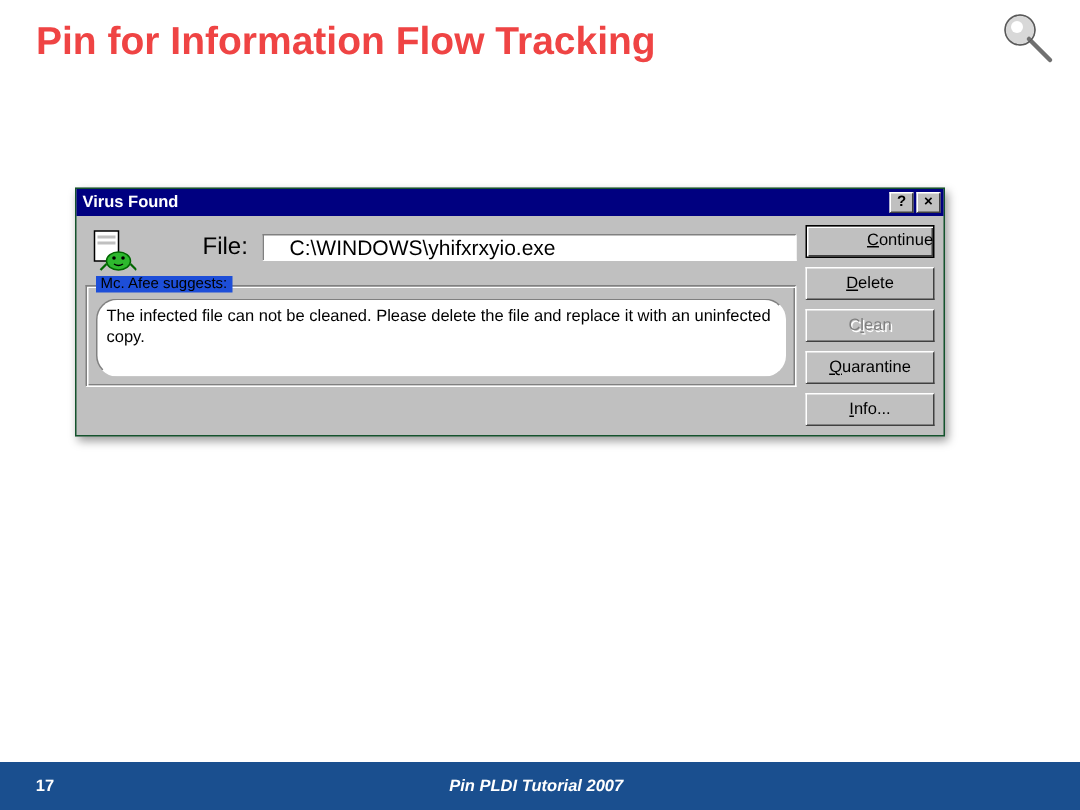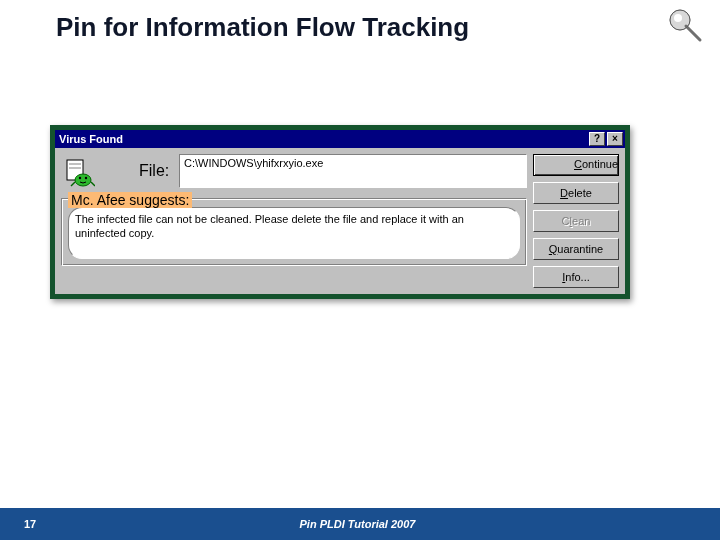--- a/index.html
+++ b/index.html
@@ -5,25 +5,24 @@
   * { box-sizing: border-box; margin: 0; padding: 0; }
   body {
     width: 720px;
     height: 540px;
     background: #ffffff;
     font-family: Arial, Helvetica, sans-serif;
     position: relative;
     overflow: hidden;
   }
   .slide-title {
-    color: #0f172a;
+    color: #ef4444;
     font-weight: bold;
     font-size: 26px;
     padding: 12px 24px 0 24px;
-    margin-left: 32px;
   }
   .pushpin {
     position: absolute;
     top: 6px;
     right: 14px;
     width: 40px;
     height: 40px;
   }
   .footer-bar {
     position: absolute;
@@ -48,21 +47,21 @@
     padding-right: 65px;
     font-style: italic;
   }
   
   .dialog {
     position: absolute;
     top: 125px;
     left: 50px;
     width: 580px;
     background: #c0c0c0;
-    border: 5px solid #14532d;
+    border: 1px solid #14532d;
     box-shadow: 2px 3px 6px rgba(0,0,0,0.4);
     font-family: Tahoma, "MS Sans Serif", Arial, sans-serif;
     font-size: 11px;
   }
   .titlebar {
     background: #000080;
     color: #ffffff;
     height: 18px;
     display: flex;
     align-items: center;
@@ -129,41 +128,41 @@
     font-size: 16px;
     margin-left: 36px;
   }
   .info-field {
     flex: 1;
     background: #ffffff;
     border-top: 1px solid #808080;
     border-left: 1px solid #808080;
     border-right: 1px solid #ffffff;
     border-bottom: 1px solid #ffffff;
-    height: 34px;
+    height: 18px;
     line-height: 16px;
-    padding: 0 4px;
-    font-size: 11px;
+    padding: 0 17px;
+    font-size: 14px;
   }
   .fieldset {
     border: 1px solid #808080;
     border-right-color: #ffffff;
     border-bottom-color: #ffffff;
     box-shadow: inset 1px 1px 0 #ffffff, inset -1px -1px 0 #808080;
     padding: 8px 6px 6px 6px;
     position: relative;
     margin-top: 4px;
   }
   .fieldset-legend {
     position: absolute;
     top: -7px;
     left: 6px;
-    background: #fdba74;
+    background: #1d4ed8;
     padding: 0 3px;
-    font-size: 14px;
+    font-size: 10px;
   }
   .suggest-box {
     background: #ffffff;
     border-top: 1px solid #808080;
     border-left: 1px solid #808080;
     border-right: 1px solid #ffffff;
     border-bottom: 1px solid #ffffff;
     padding: 4px 6px;
     font-size: 11px;
     height: 52px;

